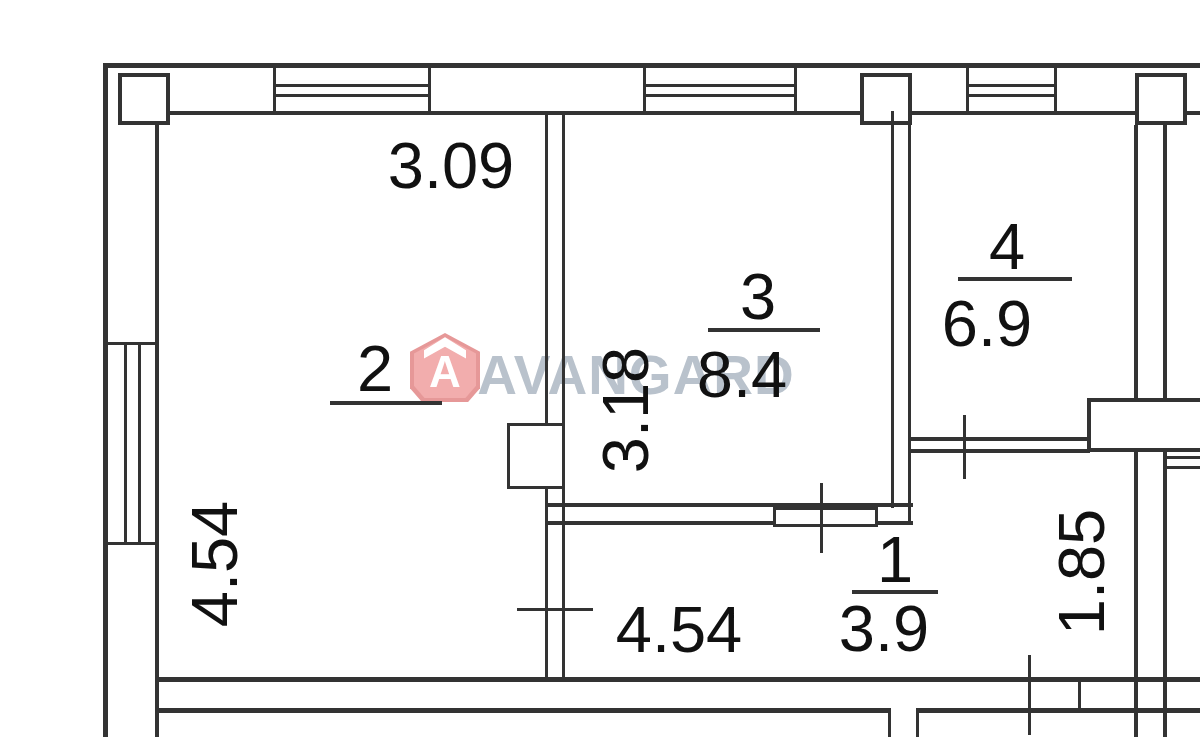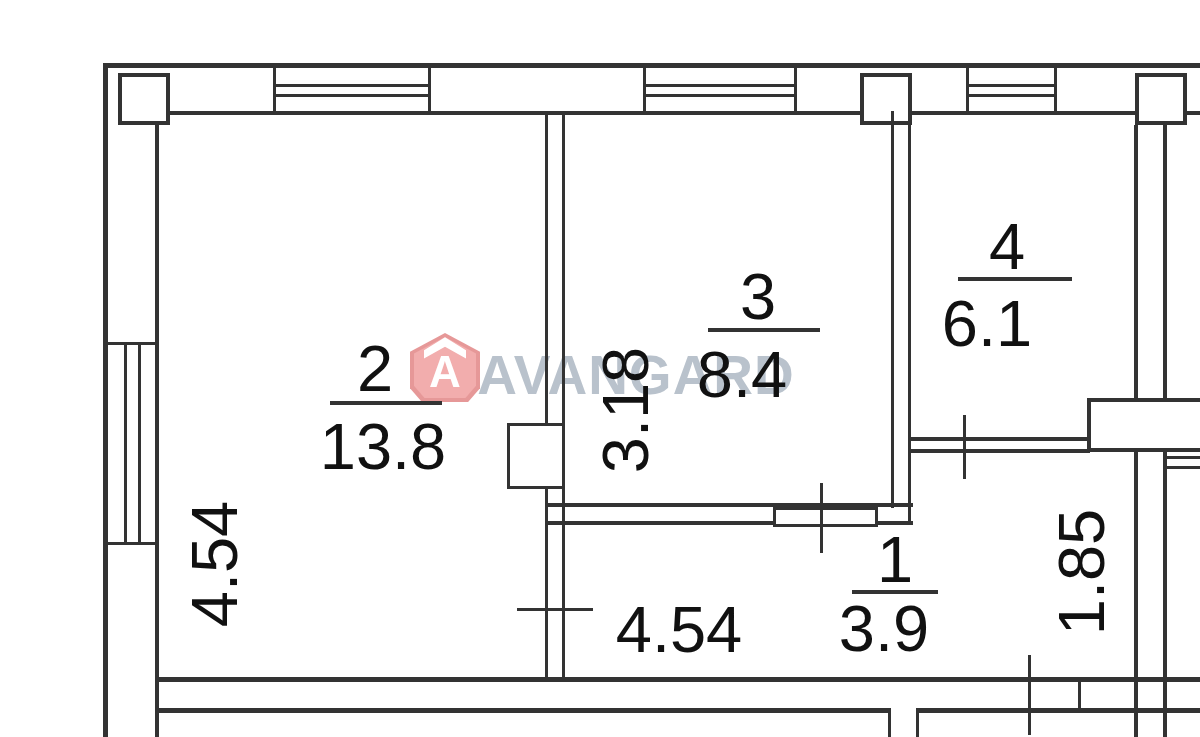--- a/index.html
+++ b/index.html
@@ -101,34 +101,34 @@
   <div class="ln" style="left:155px;top:677px;width:1045px;height:5px"></div>
   <div class="ln" style="left:155px;top:708px;width:735px;height:5px"></div>
   <div class="ln" style="left:917px;top:708px;width:283px;height:5px"></div>
   <div class="ln" style="left:888px;top:708px;width:3px;height:29px"></div>
   <div class="ln" style="left:916px;top:708px;width:3px;height:29px"></div>
   <div class="ln" style="left:1078px;top:682px;width:3px;height:26px"></div>
   <div class="ln" style="left:1028px;top:655px;width:3px;height:80px"></div>
 
   <div class="ln" style="left:517px;top:608px;width:76px;height:3px"></div>
 
+  <div class="lbl" style="left:451px;top:165px">3.09</div>
   <div class="lbl rot" style="left:214px;top:564px">4.54</div>
   <div class="lbl rot" style="left:625px;top:410px">3.18</div>
   <div class="lbl rot" style="left:1081px;top:572px">1.85</div>
   <div class="lbl" style="left:679px;top:629px">4.54</div>
 
   <div class="lbl" style="left:375px;top:368px">2</div>
   <div class="rule" style="left:330px;top:401px;width:112px"></div>
-  <div class="lbl" style="left:383px;top:446px">13.8</div>
 
   <div class="lbl" style="left:758px;top:296px">3</div>
   <div class="rule" style="left:708px;top:328px;width:112px"></div>
   <div class="lbl" style="left:742px;top:374px">8.4</div>
 
   <div class="lbl" style="left:1007px;top:246px">4</div>
   <div class="rule" style="left:958px;top:277px;width:114px"></div>
-  <div class="lbl" style="left:987px;top:323px">6.1</div>
+  <div class="lbl" style="left:987px;top:323px">6.9</div>
 
   <div class="lbl" style="left:895px;top:559px">1</div>
   <div class="rule" style="left:852px;top:590px;width:86px"></div>
   <div class="lbl" style="left:884px;top:628px">3.9</div>
 
 </div>
 
 </body></html>

